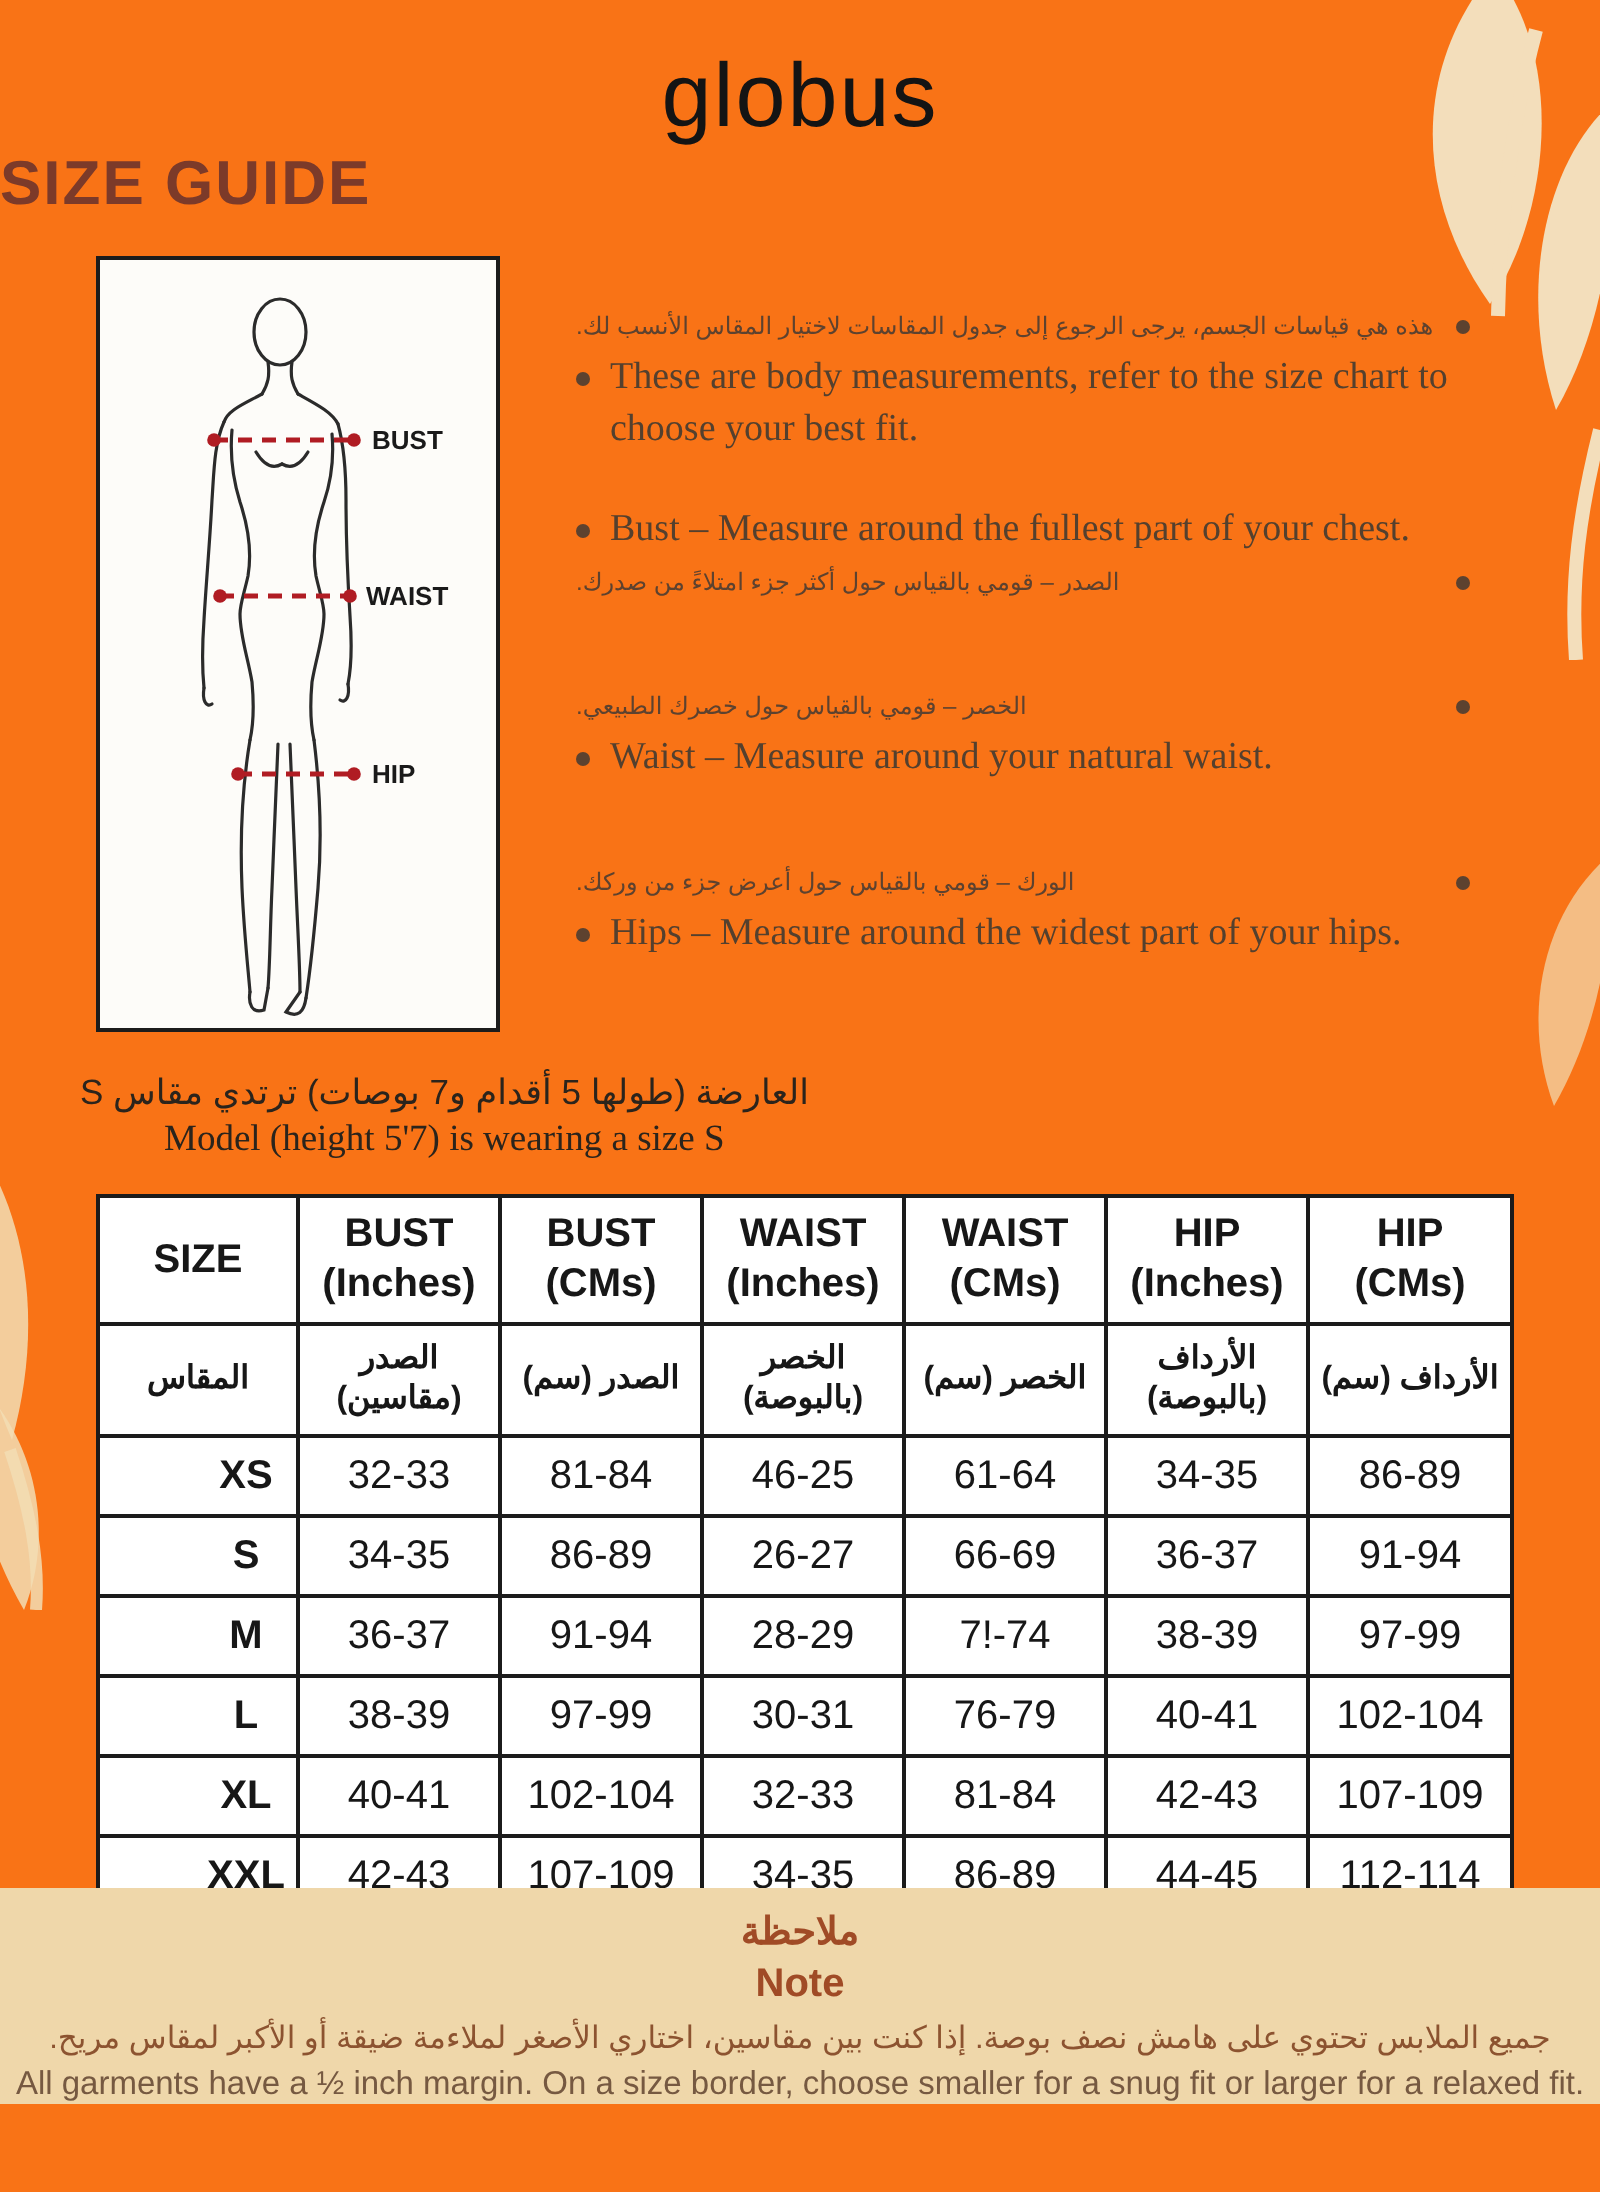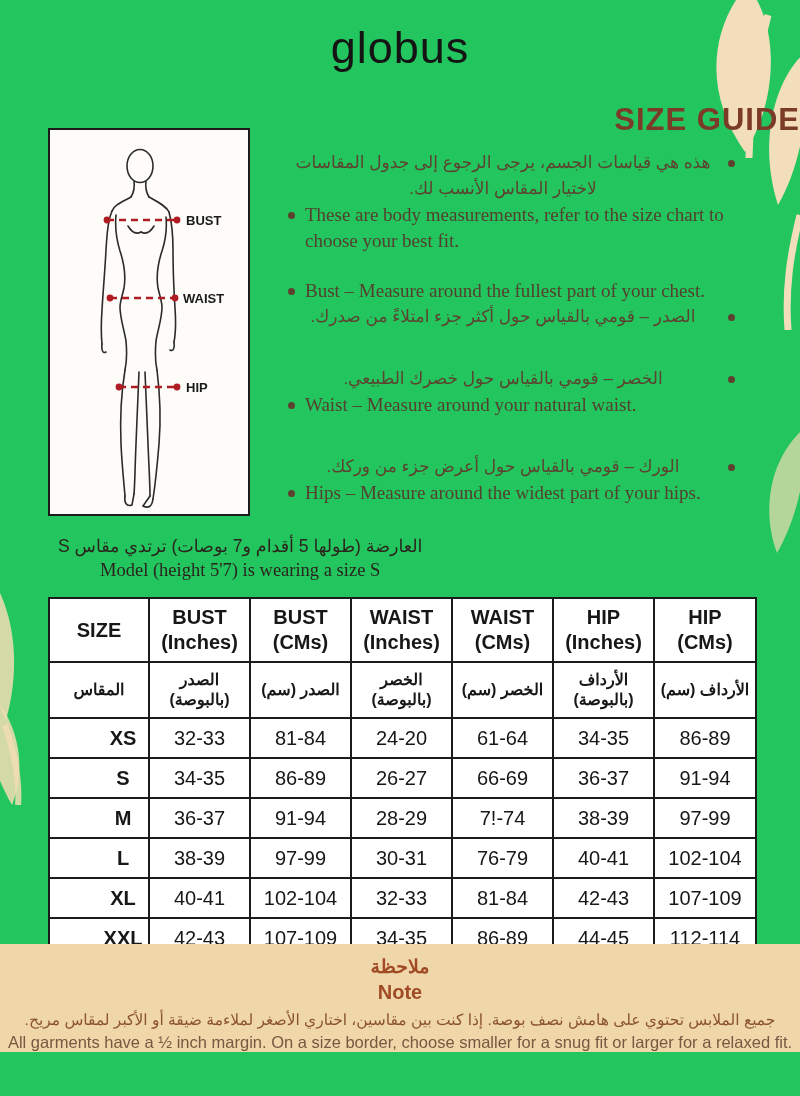--- a/index.html
+++ b/index.html
@@ -1,62 +1,62 @@
 <!DOCTYPE html>
 <html><head>
 <meta charset="utf-8">
 <style>
   html,body{margin:0;padding:0;}
   .page{
     position:relative;
     width:800px;height:1096px;
-    background:#22c55e;
+    background:#f97316;
     font-family:"Liberation Sans",sans-serif;
     overflow:hidden;
   }
   .leaf-deco{position:absolute;pointer-events:none;}
   
   .logo{
     position:absolute;top:22px;left:0;width:100%;
     text-align:center;font-size:45px;font-weight:500;
     color:#141414;letter-spacing:1px;
   }
   .title{
     position:absolute;top:74px;left:0;width:100%;
-    text-align:right;font-size:31px;font-weight:700;
-    color:#7c3a29;letter-spacing:1px;margin-top:28px;
+    text-align:left;font-size:31px;font-weight:700;
+    color:#7c3a29;letter-spacing:1px;
   }
   
   .diagram-box{
     position:absolute;left:48px;top:128px;width:198px;height:384px;
     background:#fdfcf9;border:2px solid #1c1c1c;
   }
   .diagram-box svg{display:block;width:100%;height:100%;}
   
   .bullets{position:absolute;left:288px;top:150px;width:447px;}
   .group{margin-bottom:24px;}
   .group.sp{margin-bottom:36px;}
   .li{display:flex;align-items:flex-start;}
   .li .dot{
     width:7px;height:7px;border-radius:50%;
     background:#5d422f;flex:0 0 auto;margin-top:10px;
   }
   .li.en .dot{margin-right:10px;}
   .li.ar .dot{margin-left:10px;}
   .li .txt{flex:1 1 auto;}
   .li.ar .txt{
-    direction:rtl;text-align:center;
-    font-size:17px;line-height:26px;color:#5d422f;
+    direction:rtl;text-align:left;
+    font-size:12px;line-height:26px;color:#5d422f;
   }
   .li.en .txt{
     font-family:"Liberation Serif",serif;
     font-size:19px;line-height:26px;color:#54402e;
   }
   
-  .model-info{position:absolute;left:58px;top:534px;}
+  .model-info{position:absolute;left:40px;top:534px;}
   .model-ar{direction:rtl;display:inline-block;font-size:17.5px;line-height:24px;color:#2b241c;}
   .model-en{font-family:"Liberation Serif",serif;font-size:18.5px;line-height:24px;color:#2b241c;margin-left:42px;}
   
   .size-table{
     position:absolute;left:48px;top:597px;
     border-collapse:collapse;table-layout:fixed;width:707px;
     background:#ffffff;
   }
   .size-table th,.size-table td{
     border:2px solid #1b1b1b;text-align:center;vertical-align:middle;
@@ -245,34 +245,34 @@
             <span>HIP</span>
             <span>(Inches)</span>
           </th>
         <th class="h2l">
             <span>HIP</span>
             <span>(CMs)</span>
           </th>
       </tr>
       <tr class="tr-ar">
         <th>المقاس</th>
-        <th>الصدر (بالبوصة)</th>
+        <th>الصدر (مقاسين)</th>
         <th>الصدر (سم)</th>
         <th>الخصر (بالبوصة)</th>
         <th>الخصر (سم)</th>
         <th>الأرداف (بالبوصة)</th>
         <th>الأرداف (سم)</th>
       </tr>
     </thead>
     <tbody>
       <tr>
         <td class="szc">XS</td>
         <td>32-33</td>
         <td>81-84</td>
-        <td>24-20</td>
+        <td>46-25</td>
         <td>61-64</td>
         <td>34-35</td>
         <td>86-89</td>
       </tr>
       <tr>
         <td class="szc">S</td>
         <td>34-35</td>
         <td>86-89</td>
         <td>26-27</td>
         <td>66-69</td>

